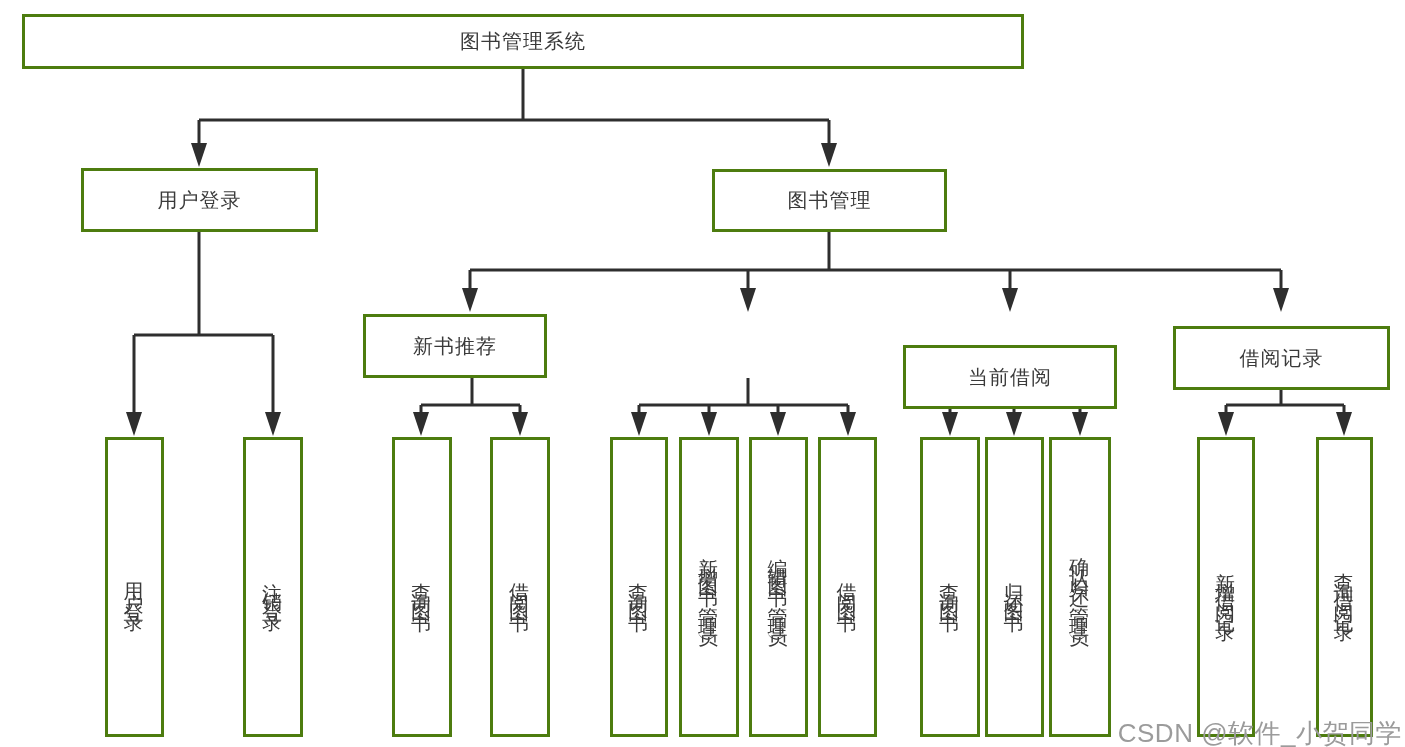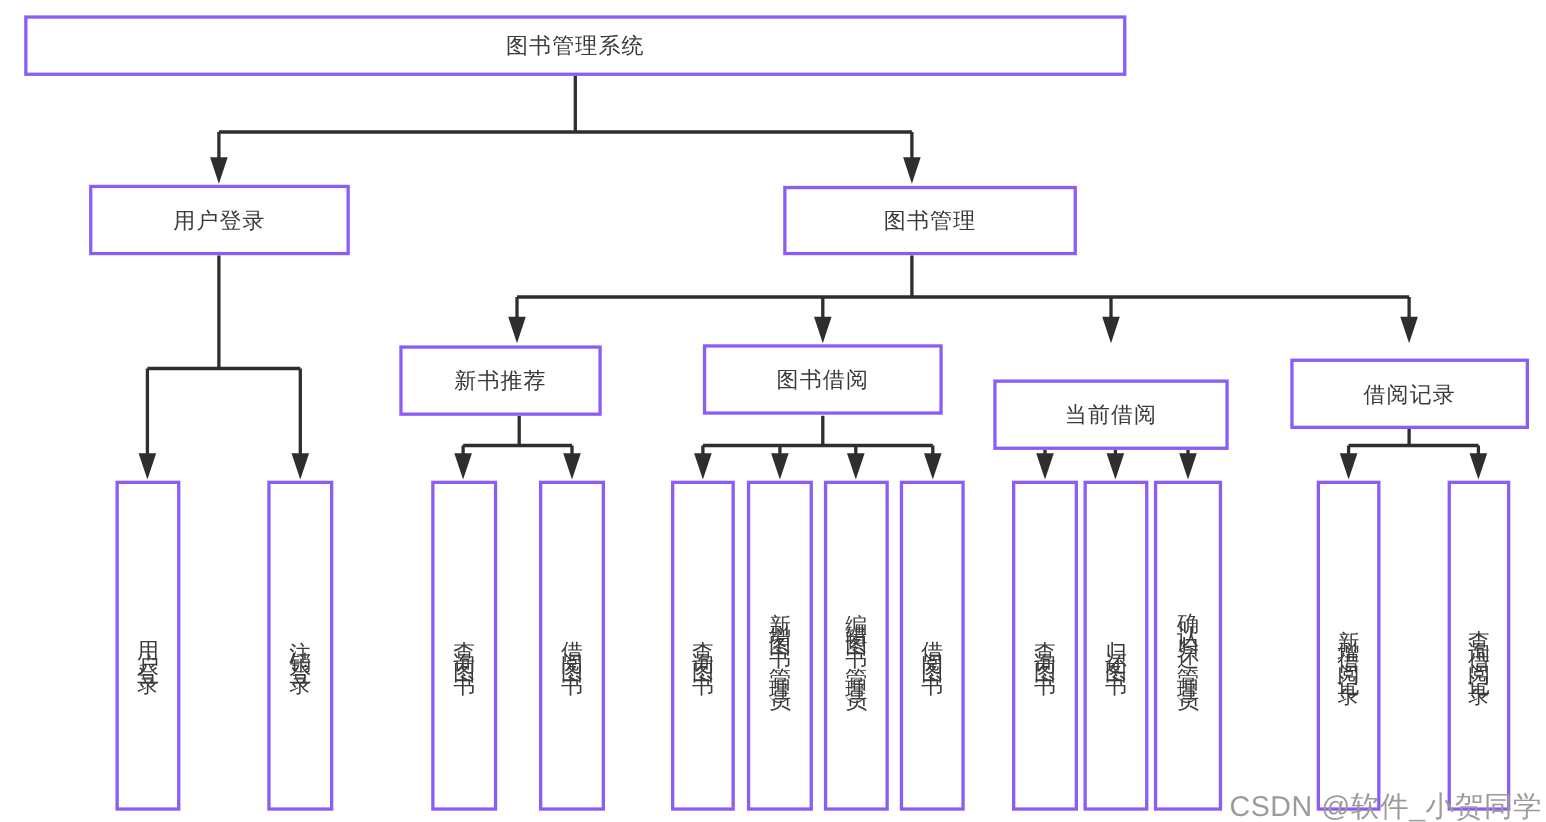--- a/index.html
+++ b/index.html
@@ -7,21 +7,21 @@
     position:relative;
     width:1405px;height:747px;
     background:#ffffff;
     font-family:"Liberation Sans","DejaVu Sans",sans-serif;
     overflow:hidden;
   }
   svg.connectors{position:absolute;left:0;top:0;width:1405px;height:747px;}
   .node{
     position:absolute;
     box-sizing:border-box;
-    border:3px solid #8b5cf6;
+    border:3px solid #4d7c0f;
     background:#ffffff;
     color:#3a3a3a;
     display:flex;align-items:center;justify-content:center;
     font-size:20px;
     letter-spacing:1px;
     text-align:center;
     white-space:nowrap;
   }
   .vnode{
     writing-mode:vertical-rl;
@@ -89,24 +89,23 @@
     <g stroke="#2e2e2e" stroke-width="3" fill="none">
       <path d="M1281,378 V405 M1226,405 H1344 M1226,405 V414 M1344,405 V414"></path>
       <polygon points="1218,412 1234,412 1226,436" fill="#2e2e2e" stroke="none"></polygon>
       <polygon points="1336,412 1352,412 1344,436" fill="#2e2e2e" stroke="none"></polygon>
     </g>
   </svg>
 
   <div class="node" style="left:22px;top:14px;width:1002px;height:55px;">图书管理系统</div>
 
   <div class="node" style="left:81px;top:168px;width:237px;height:64px;">用户登录</div>
-  <div class="node" style="left:712px;top:169px;width:267px;height:63px;">图书管理</div>
+  <div class="node" style="left:712px;top:169px;width:235px;height:63px;">图书管理</div>
 
   <div class="node" style="left:363px;top:314px;width:184px;height:64px;">新书推荐</div>
-  <div class="node" style="left:639px;top:313px;width:218px;height:64px;">图书借阅</div>
   <div class="node" style="left:903px;top:313px;width:214px;height:64px;margin-top:32px;">当前借阅</div>
   <div class="node" style="left:1173px;top:326px;width:217px;height:64px;">借阅记录</div>
 
   <div class="node vnode" style="left:105px;top:437px;width:59px;height:300px;">用户登录</div>
   <div class="node vnode" style="left:243px;top:437px;width:60px;height:300px;">注销登录</div>
 
   <div class="node vnode" style="left:392px;top:437px;width:60px;height:300px;">查询图书</div>
   <div class="node vnode" style="left:490px;top:437px;width:60px;height:300px;">借阅图书</div>
 
   <div class="node vnode" style="left:610px;top:437px;width:58px;height:300px;">查询图书</div>

